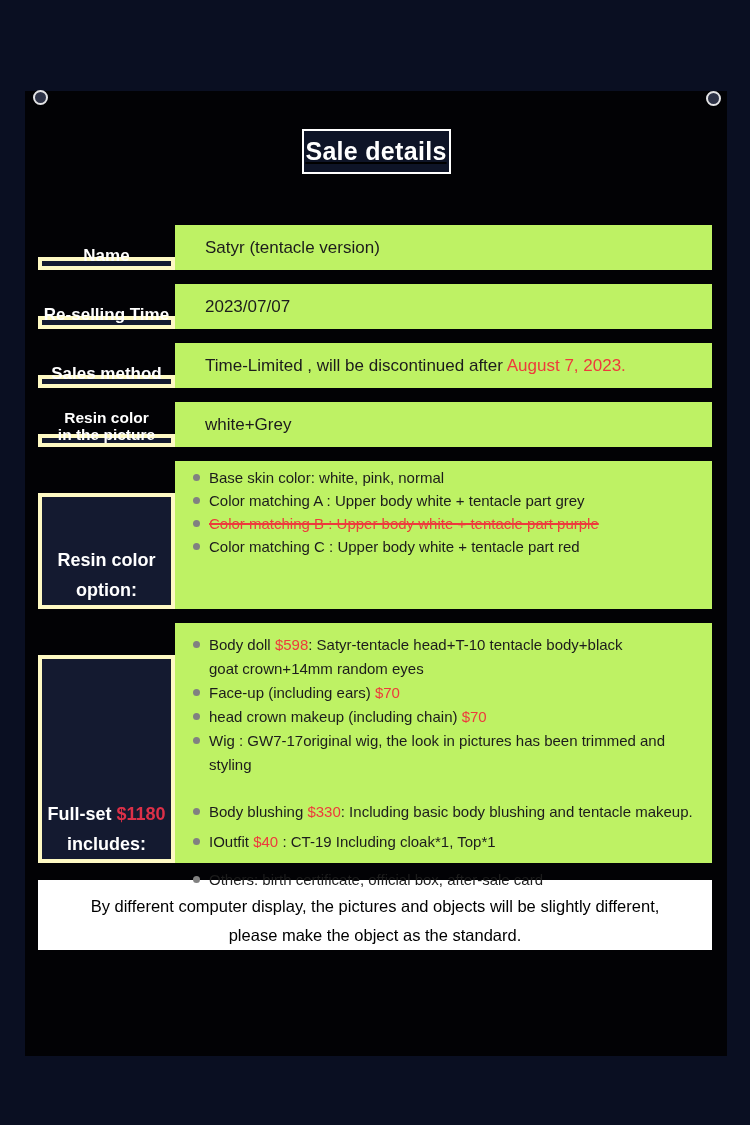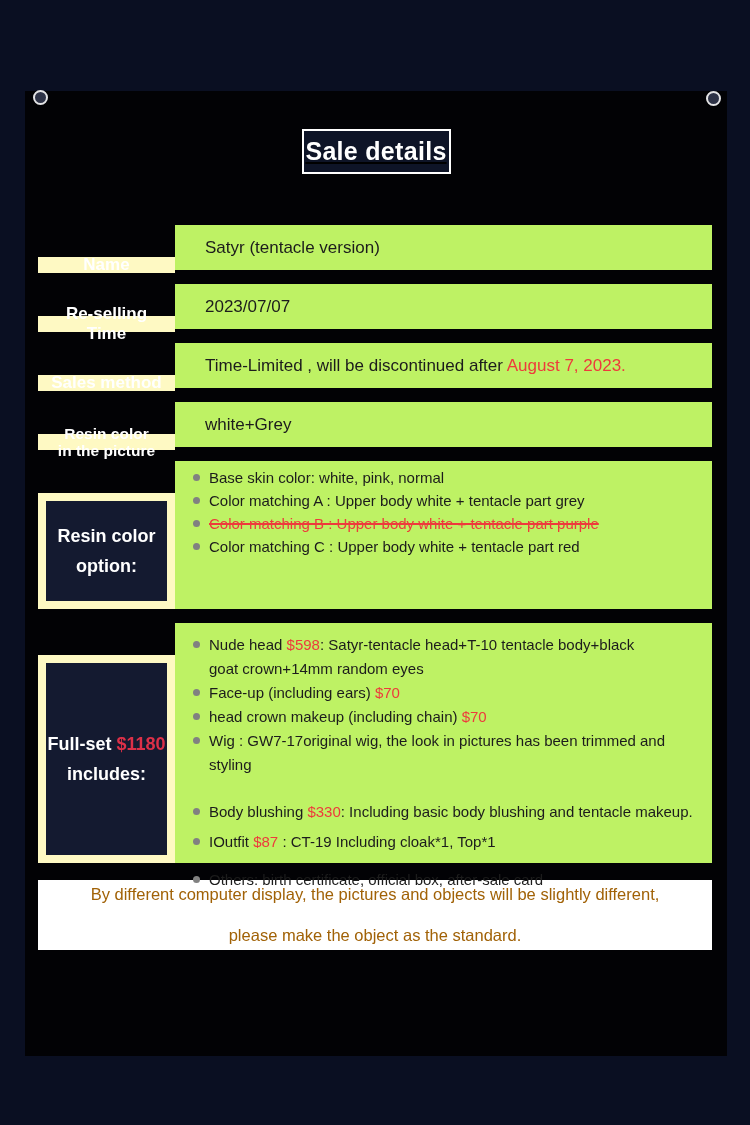--- a/index.html
+++ b/index.html
@@ -12,22 +12,22 @@
   .pin.left { left:8px; top:-1px; }
   .pin.right { right:6px; top:0px; }
 
   .title-box { margin:38px auto 0 auto; width:149px; height:45px; border:2px solid #ffffff; background:#0e1427;
                display:flex; align-items:center; justify-content:center;text-decoration:underline; }
   .title-box span { color:#ffffff; font-size:25px; font-weight:700; letter-spacing:.3px; white-space:nowrap; }
 
   .rows { margin:51px 0 0 13px; width:674px; }
 
   .row { display:flex; margin-bottom:14px; }
-  .row .label { flex:none; width:137px; background:#141a30; border:8px solid #fef9c3; color:#ffffff;
-                display:flex; flex-direction:column; align-items:center; justify-content:center; text-align:center;margin-top:32px; }
+  .row .label { flex:none; width:137px; background:#141a30; border:4px solid #fef9c3; color:#ffffff;
+                display:flex; flex-direction:column; align-items:center; justify-content:flex-end; text-align:center;margin-top:32px; }
   .row .content { flex:1 1 auto; background:#bef264; color:#1c1c1c; }
 
   .row.simple { height:45px; }
   .row.simple .label { font-size:17px; font-weight:700; }
   .row.simple .content { display:flex; align-items:center; padding-left:30px; font-size:17px; }
 
   .label .tight { font-size:15.5px; line-height:17px; font-weight:700; }
   .label .big  { font-size:18px; line-height:30px; font-weight:700; white-space:nowrap; }
 
   .row.option { height:148px; }
@@ -39,22 +39,22 @@
   .row.fullset .bullets { padding:10px 6px 0 18px; }
   .bullet-item { display:flex; }
   .dot { flex:none; width:7px; height:7px; border-radius:50%; background:#818181; margin:8px 9px 0 0; }
   .bullet-text { font-size:15px; line-height:23px; color:#1c1c1c; }
   .row.fullset .bullet-text { line-height:24px; }
 
   .red { color:#ee3a3c; }
   .crimson { color:#dc3048; }
   .strike { text-decoration:line-through; text-decoration-thickness:1.5px; }
 
-  .footer { width:674px; margin-left:13px; height:70px; background:#ffffff; color:#a16207;
-            display:flex; flex-direction:column; align-items:center; justify-content:space-between; }
+  .footer { width:674px; margin-left:13px; height:70px; background:#ffffff; color:#000000;
+            display:flex; flex-direction:column; align-items:center; justify-content:flex-end; }
   .footer div { font-size:16.5px; line-height:29px; text-align:center; }
 </style>
 </head>
 <body>
 
 <div class="panel">
 
   <span class="pin left"></span>
   <span class="pin right"></span>
 
@@ -127,41 +127,41 @@
     </div>
 
     <div class="row fullset">
       <div class="label">
         <span class="big"><span>Full-set </span><span class="crimson">$1180</span></span>
         <span class="big">includes:</span>
       </div>
       <div class="content bullets">
           <div class="bullet-item">
             <span class="dot"></span>
-            <div class="bullet-text"><span>Nude head </span><span class="red">$598</span><span>: Satyr-tentacle head+T-10 tentacle body+black</span><br><span>goat crown+14mm random eyes</span></div>
+            <div class="bullet-text"><span>Body doll </span><span class="red">$598</span><span>: Satyr-tentacle head+T-10 tentacle body+black</span><br><span>goat crown+14mm random eyes</span></div>
           </div>
           <div class="bullet-item">
             <span class="dot"></span>
             <div class="bullet-text"><span>Face-up (including ears) </span><span class="red">$70</span></div>
           </div>
           <div class="bullet-item">
             <span class="dot"></span>
             <div class="bullet-text"><span>head crown makeup (including chain) </span><span class="red">$70</span></div>
           </div>
           <div class="bullet-item">
             <span class="dot"></span>
             <div class="bullet-text"><span>Wig : GW7-17original wig, the look in pictures has been trimmed and</span><br><span>styling</span></div>
           </div>
           <div class="bullet-item" style="margin-top: 23px;">
             <span class="dot"></span>
             <div class="bullet-text"><span>Body blushing </span><span class="red">$330</span><span>: Including basic body blushing and tentacle makeup.</span></div>
           </div>
           <div class="bullet-item" style="margin-top: 6px;">
             <span class="dot"></span>
-            <div class="bullet-text"><span>IOutfit </span><span class="red">$87</span><span> : CT-19  Including cloak*1, Top*1</span></div>
+            <div class="bullet-text"><span>IOutfit </span><span class="red">$40</span><span> : CT-19  Including cloak*1, Top*1</span></div>
           </div>
           <div class="bullet-item" style="margin-top: 14px;">
             <span class="dot"></span>
             <div class="bullet-text"><span>Others: birth certificate, official box, after-sale card</span></div>
           </div>
         </div>
     </div>
 
   </div>
 

